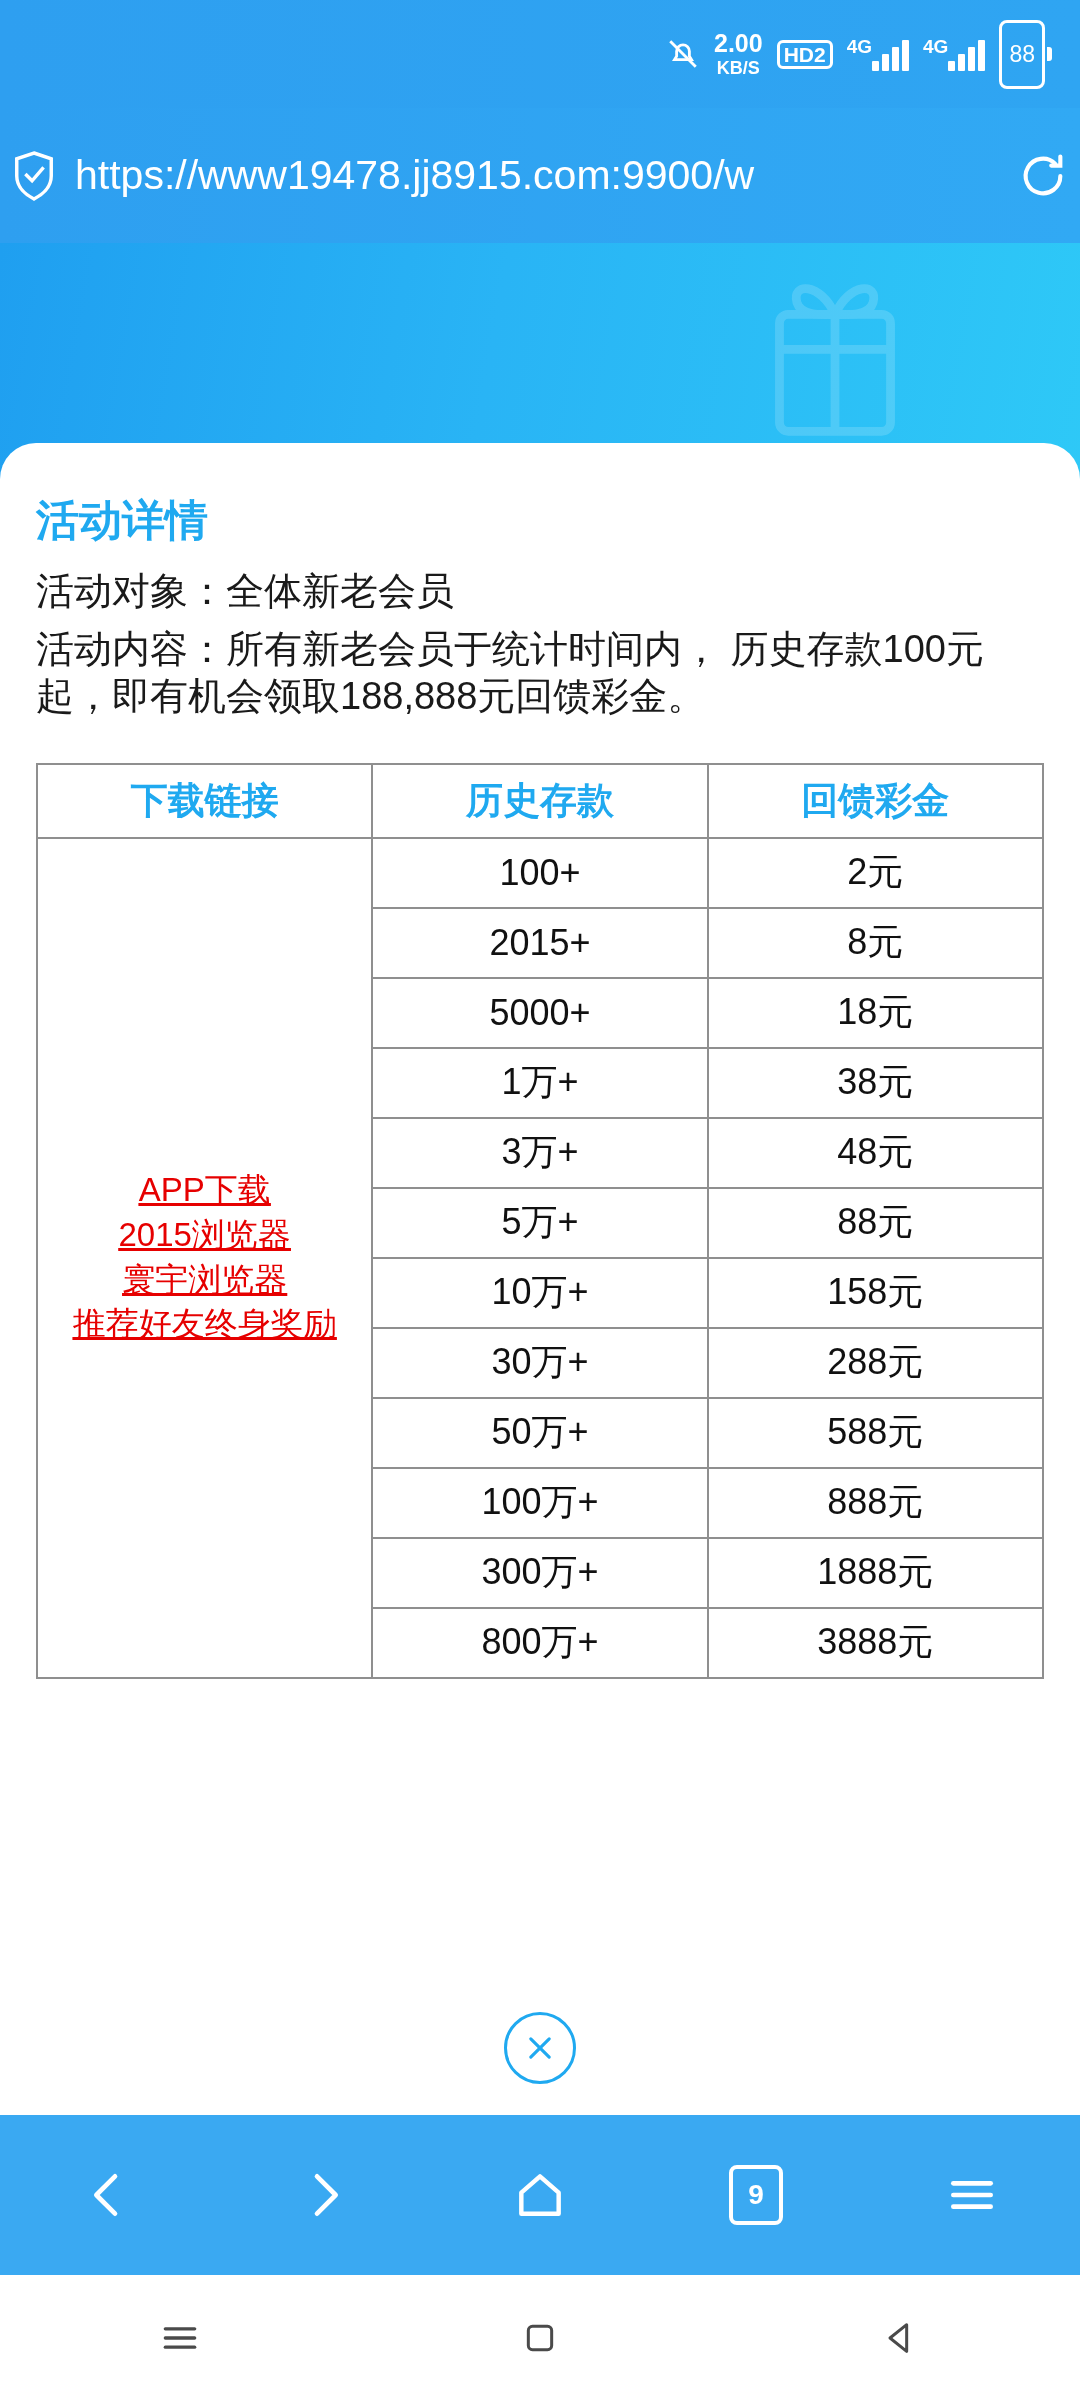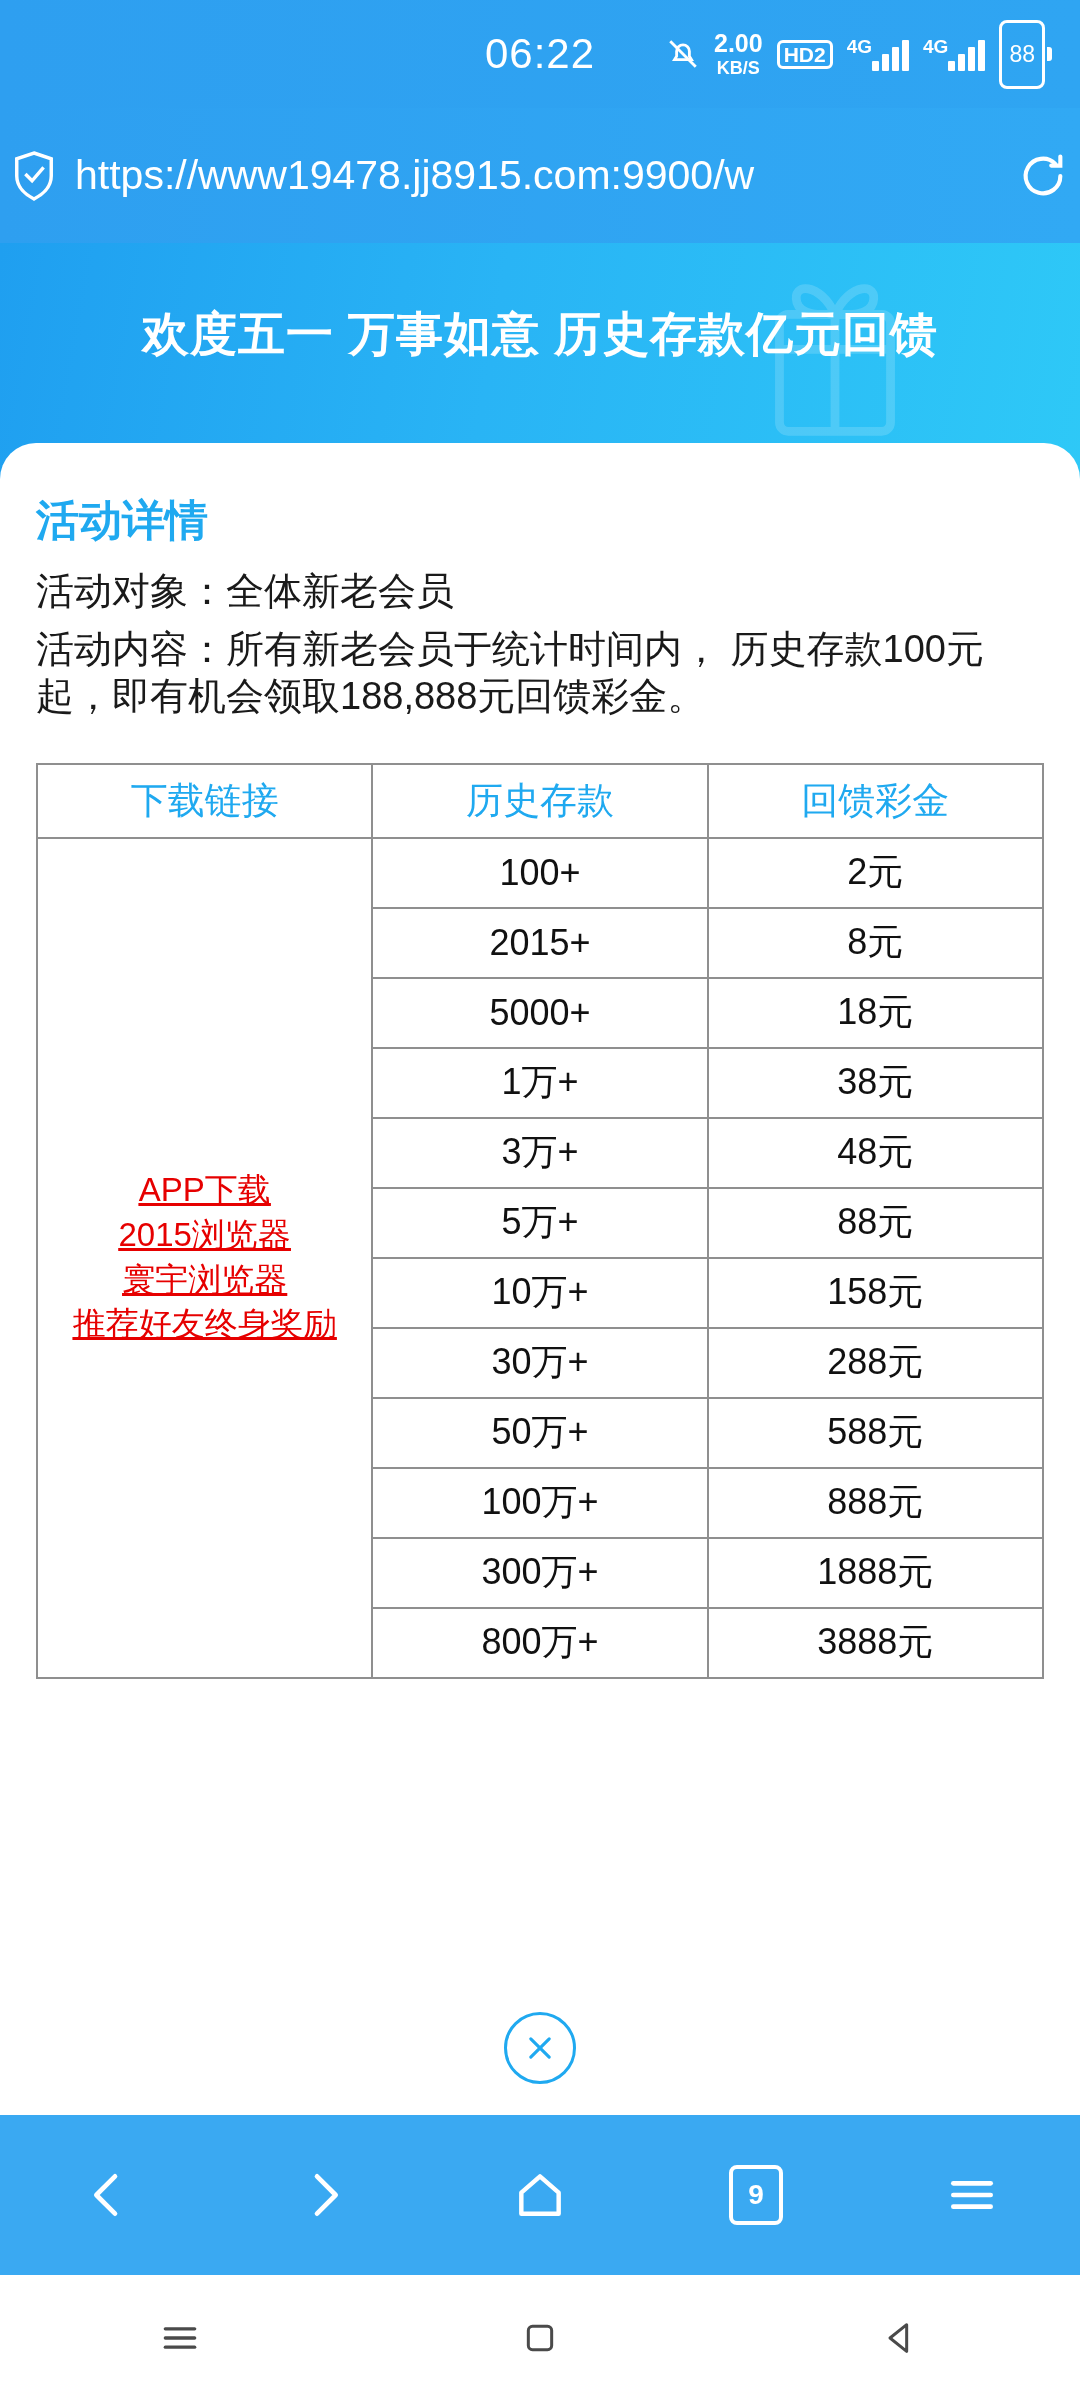--- a/index.html
+++ b/index.html
@@ -190,21 +190,21 @@
   table.reward th, table.reward td {
     border: 2px solid #8f8f8f;
     text-align: center;
     font-size: 36px;
     color: #111111;
     height: 68px;
     padding: 0;
   }
   table.reward th {
     color: #1fa9f0;
-    font-weight: normal;
+    font-weight: bold;
     font-size: 37px;
     height: 72px;
   }
   table.reward td.first-col {
     vertical-align: middle;
   }
   .dl-links {
     color: #e60000;
     font-size: 33px;
     line-height: 1.35;
@@ -264,21 +264,20 @@
     align-items: center;
     justify-content: space-around;
     color: #4a4a4a;
   }
   .system-nav .sn { width: 80px; height: 80px; display:flex; align-items:center; justify-content:center; }
 </style>
 </head>
 <body>
 
 <div class="statusbar">
-  <div class="status-clock">06:22</div>
   <div class="status-right">
     <span class="mute-icon">
       <svg width="34" height="34" viewBox="0 0 24 24" fill="none" stroke="#ffffff" stroke-width="2">
         <path d="M6 16h12l-1.5-2.5V10a4.5 4.5 0 0 0-9 0v3.5L6 16z"></path>
         <line x1="3" y1="3" x2="21" y2="21"></line>
       </svg>
     </span>
     <span class="netspeed">
       <div class="v">2.00</div>
       <div class="u">KB/S</div>
@@ -328,21 +327,20 @@
 <div class="promo">
   <span class="promo-deco">
     <svg width="150" height="190" viewBox="0 0 100 130" fill="none" stroke="#ffffff" stroke-width="6">
       <rect x="12" y="42" width="76" height="80" rx="6"></rect>
       <line x1="50" y1="42" x2="50" y2="122"></line>
       <line x1="12" y1="66" x2="88" y2="66"></line>
       <path d="M50 42 C40 20 20 20 24 34 C27 44 44 42 50 42z"></path>
       <path d="M50 42 C60 20 80 20 76 34 C73 44 56 42 50 42z"></path>
     </svg>
   </span>
-  <div class="promo-title">欢度五一 万事如意 历史存款亿元回馈</div>
 </div>
 
 <div class="sheet">
   <div class="section-title">活动详情</div>
 
   <div class="para">
     <span>活动对象：</span><span>全体新老会员</span>
   </div>
 
 

